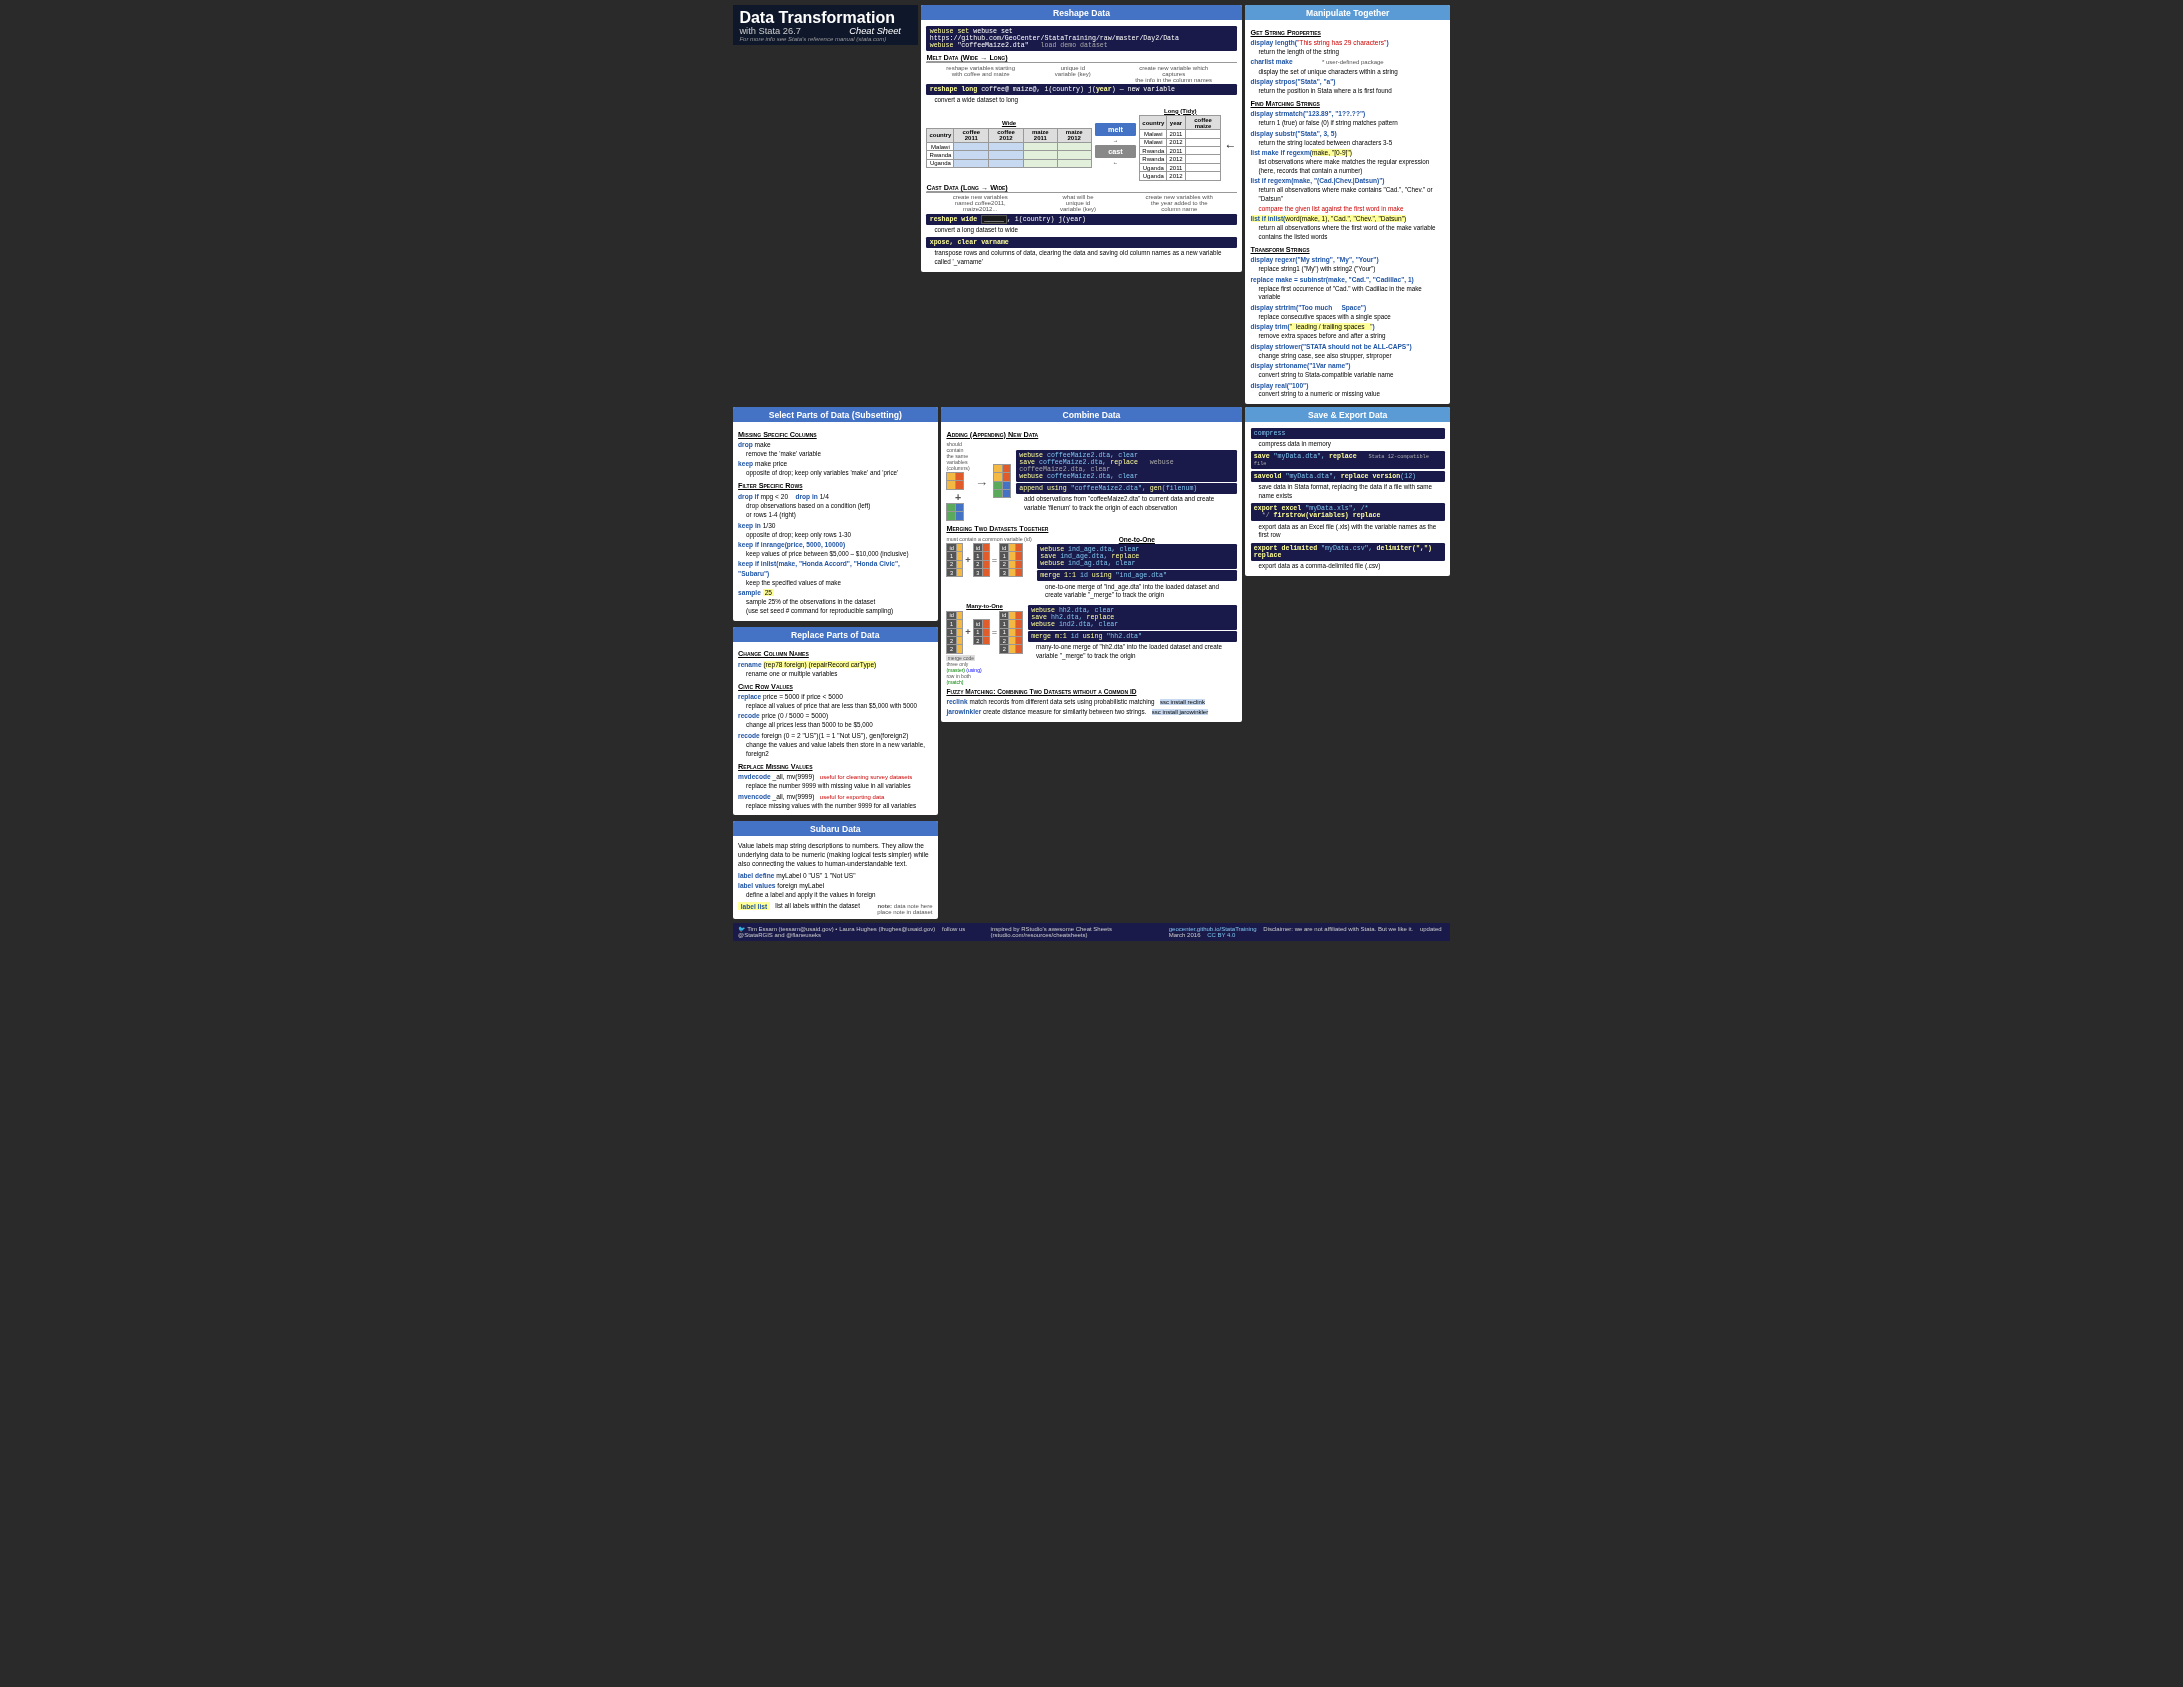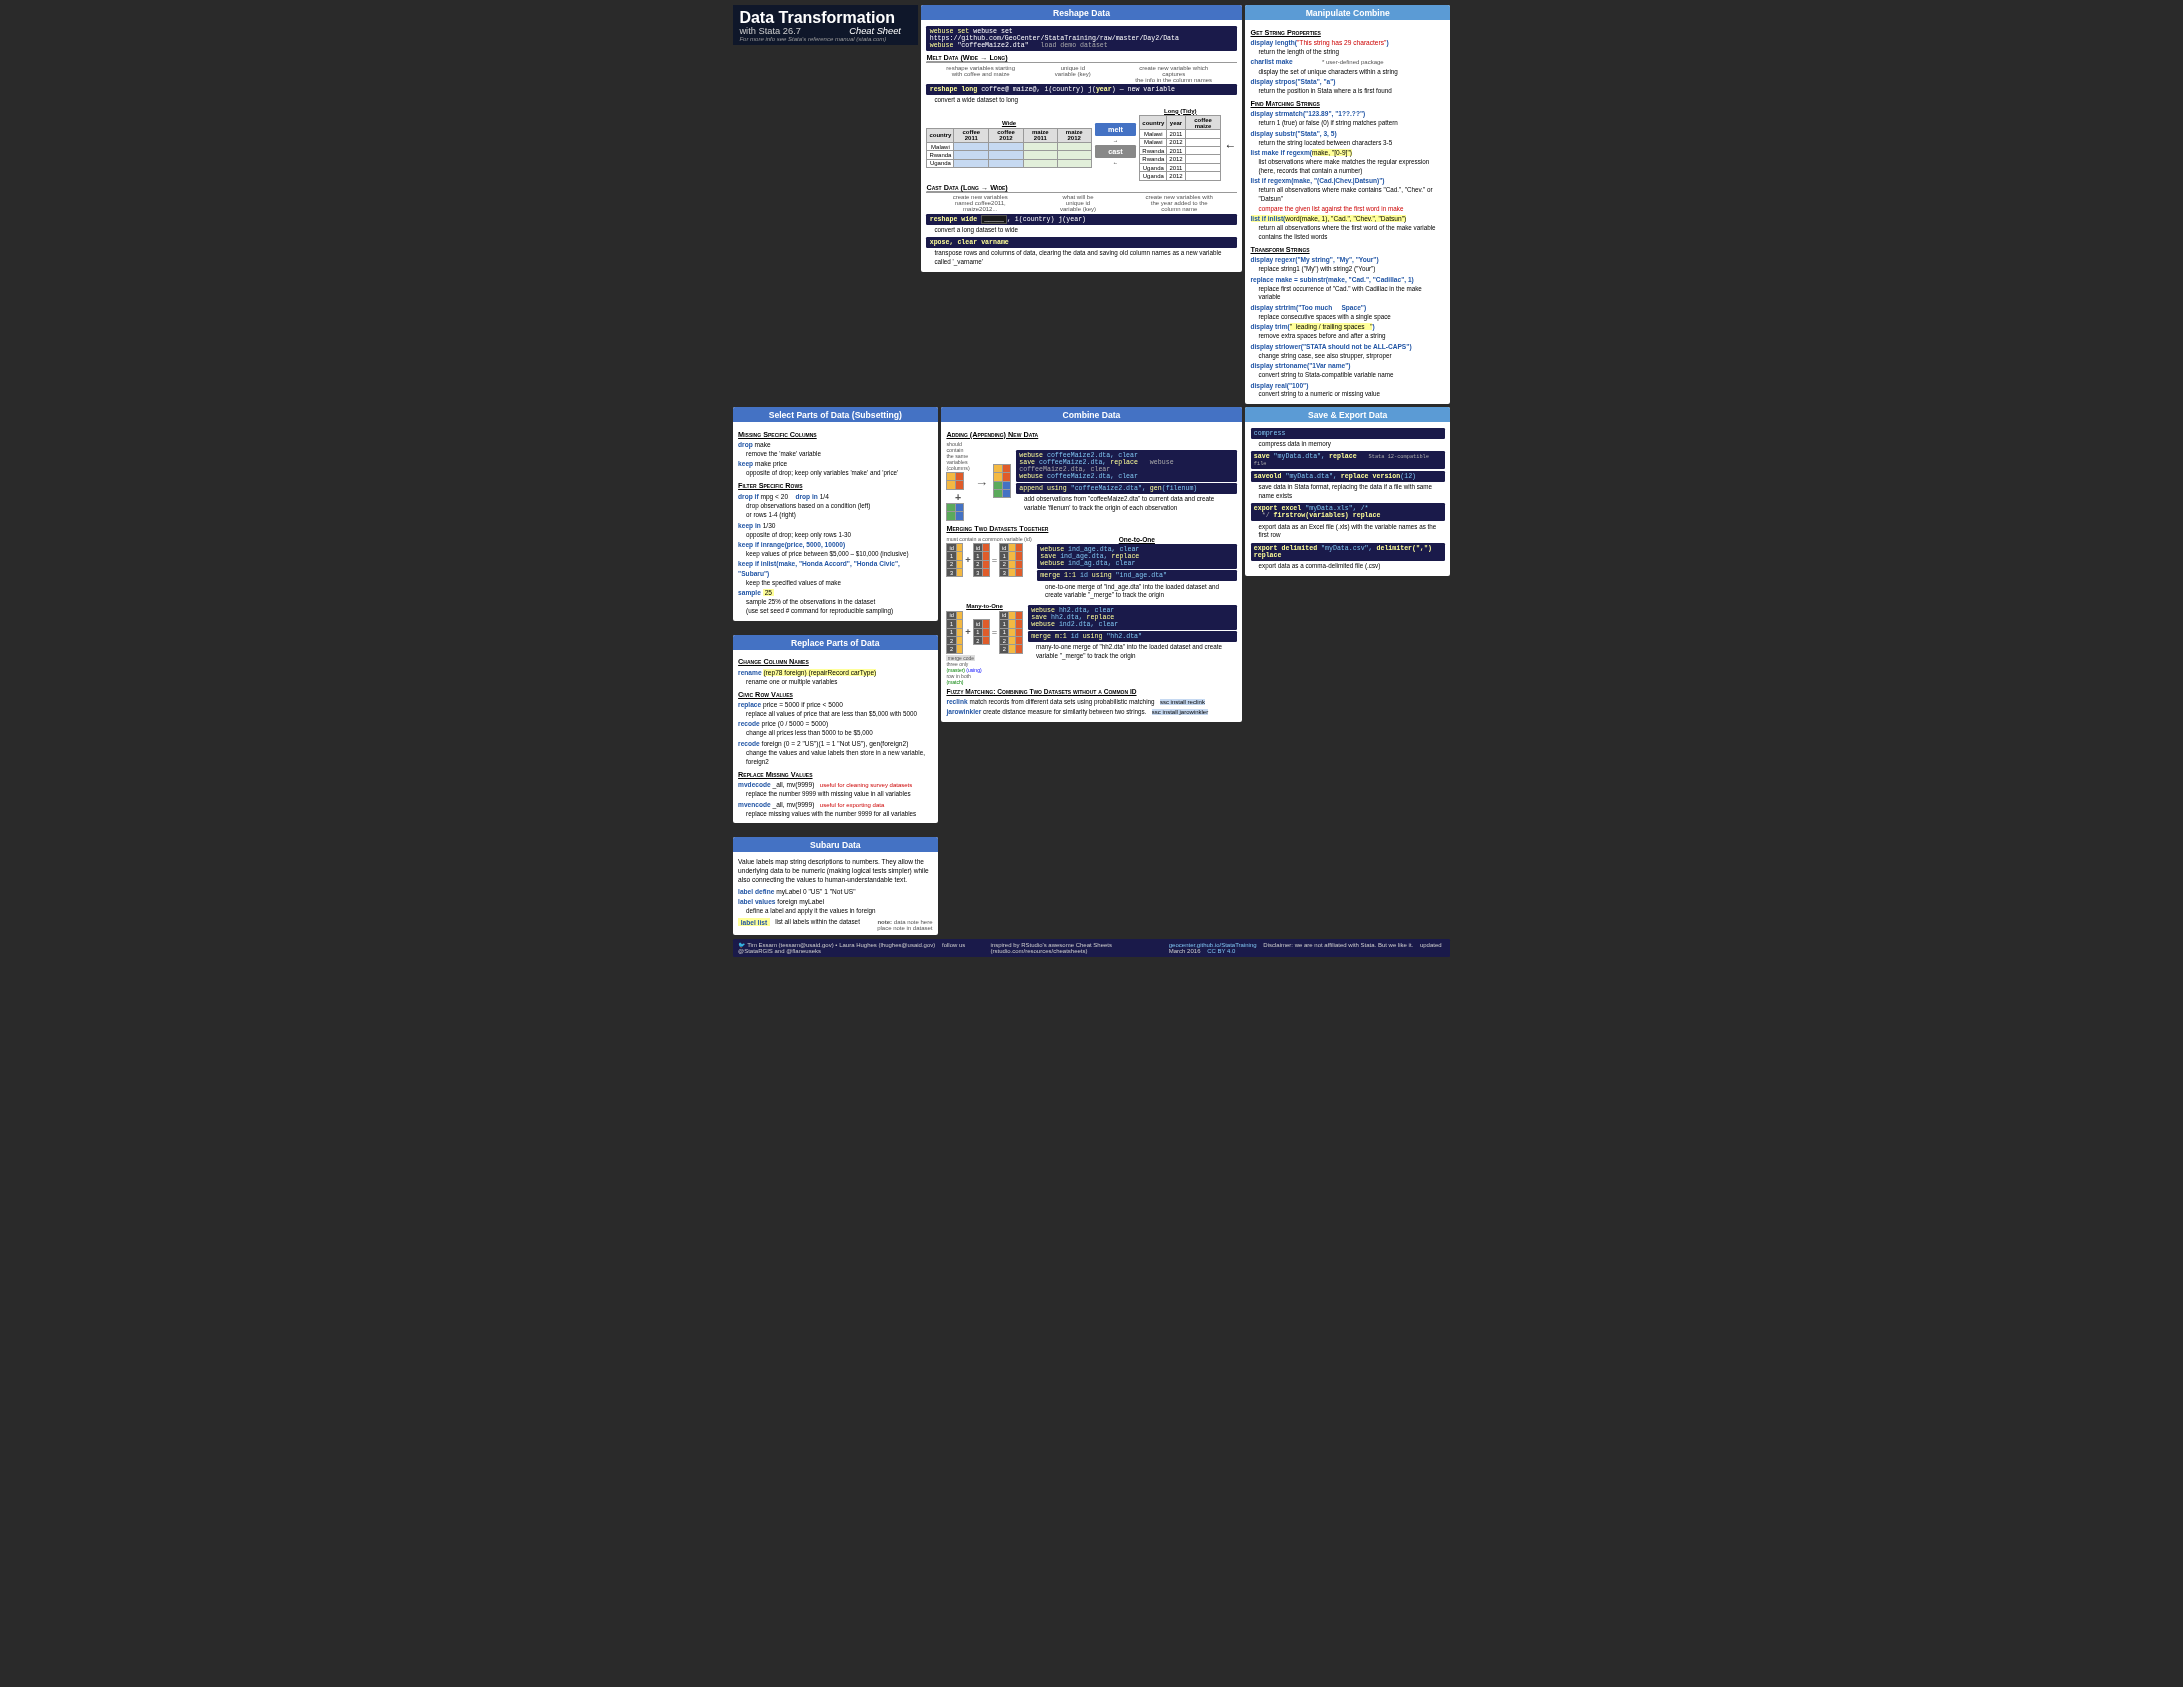--- a/index.html
+++ b/index.html
@@ -247,21 +247,21 @@
         <p class="indent small">convert a long dataset to wide</p>
 
         <div class="code-block" style="margin-top:2px;">
           <span style="color:#ffff99; font-weight:bold;">xpose, clear varname</span>
         </div>
         <p class="indent small">transpose rows and columns of data, clearing the data and saving old column names as a new variable called '_varname'</p>
       </div>
     </div>
 
     <div class="section" style="width:205px;">
-      <div class="section-header teal">Manipulate Combine</div>
+      <div class="section-header teal">Manipulate Together</div>
       <div class="section-body" style="font-size:6.6px;">
         <span class="section-title-sc">Get String Properties</span>
         <p><span class="cmd-inline">display length(</span><span style="color:#c00;">"This string has 29 characters"</span><span class="cmd-inline">)</span></p>
         <p class="indent small">return the length of the string</p>
         <p><span class="cmd-inline">charlist make</span> &nbsp;&nbsp;&nbsp;&nbsp;&nbsp;&nbsp;&nbsp;&nbsp;&nbsp;&nbsp;&nbsp;&nbsp;&nbsp;&nbsp; <span style="color:#555; font-size:6px;">* user-defined package</span></p>
         <p class="indent small">display the set of unique characters within a string</p>
         <p><span class="cmd-inline">display strpos("Stata", "a")</span></p>
         <p class="indent small">return the position in Stata where a is first found</p>
 
         <span class="section-title-sc">Find Matching Strings</span>
@@ -291,21 +291,21 @@
         <p><span class="cmd-inline">display strtoname("1Var name")</span></p>
         <p class="indent small">convert string to Stata-compatible variable name</p>
         <p><span class="cmd-inline">display real("100")</span></p>
         <p class="indent small">convert string to a numeric or missing value</p>
       </div>
     </div>
   </div>
 
   <div style="display:flex; gap:3.3px; align-items:flex-start;">
 
-    <div style="width:205px; display:flex; flex-direction:column; gap:14px;justify-content:space-between;">
+    <div style="width:205px; display:flex; flex-direction:column; gap:6px;justify-content:space-between;">
 
       <div class="section">
         <div class="section-header blue">Select Parts of Data (Subsetting)</div>
         <div class="section-body" style="font-size:6.6px;">
           <span class="section-title-sc">Missing Specific Columns</span>
           <p><span class="cmd-inline">drop</span> <span>make</span></p>
           <p class="indent small">remove the 'make' variable</p>
           <p><span class="cmd-inline">keep</span> <span>make price</span></p>
           <p class="indent small">opposite of drop; keep only variables 'make' and 'price'</p>
           <span class="section-title-sc">Filter Specific Rows</span>

